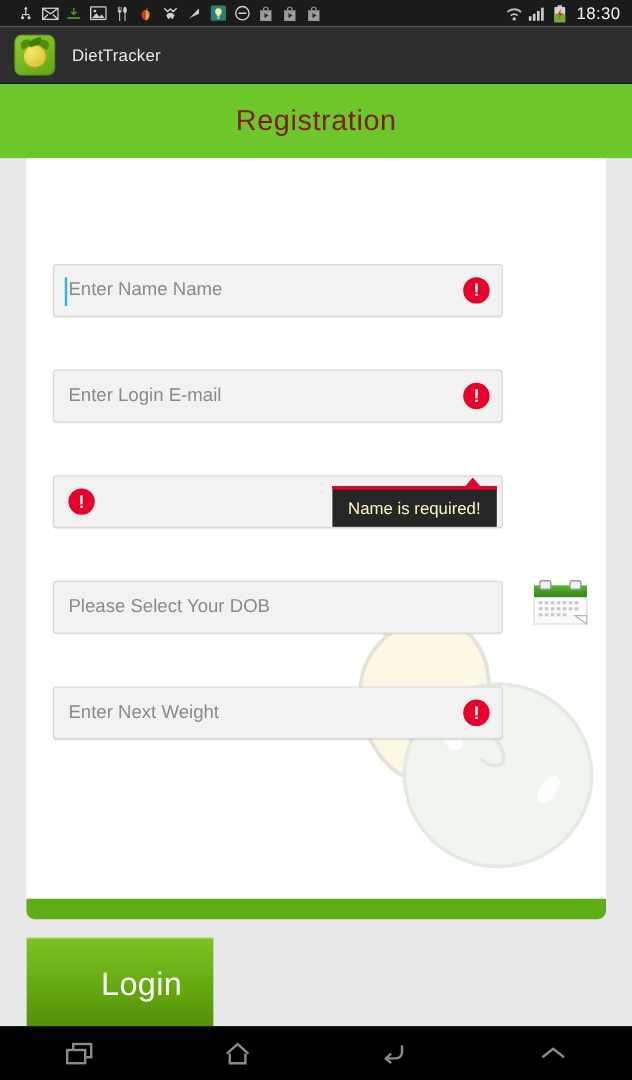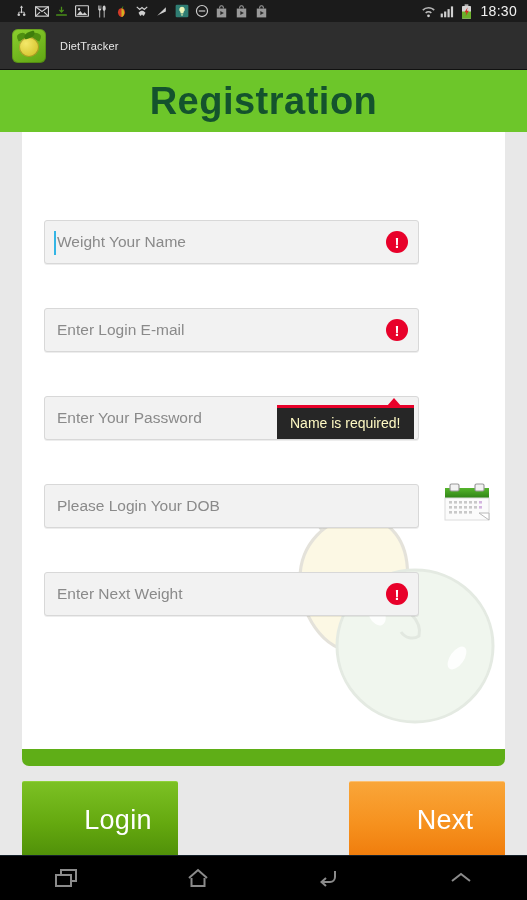--- a/index.html
+++ b/index.html
@@ -103,40 +103,40 @@
   .app-icon .leaf {
     position: absolute;
     width: 11px; height: 6px;
     border-radius: 60% 10% 60% 10%;
     background: #3f7d0c;
     left: 12px; top: 3px;
     transform: rotate(-18deg);
   }
   .app-title {
     color: #e8e8e8;
-    font-size: 11px;
+    font-size: 14px;
     margin-left: 14px;
     letter-spacing: .2px;
   }
 
   
   .page-header {
     position: absolute;
     top: 70px; left: 0;
     width: 527px;
     height: 62px;
     background: #6dc62a;
     display: flex;
     align-items: center;
     justify-content: center;
   }
   .page-header-title {
-    color: #14532d;
-    font-size: 38px;
-    font-weight: bold;
+    color: #7f1d1d;
+    font-size: 24px;
+    font-weight: normal;
     letter-spacing: .5px;
   }
 
   
   .content-area {
     position: absolute;
     top: 132px; left: 0;
     width: 527px;
     height: 640px;
     background: #e8e8e8;
@@ -447,42 +447,41 @@
         <path d="M128 22c20 0 34 18 34 44s-16 62-42 62-44-30-44-58 22-48 42-48z" fill="#fcf8e4" stroke="#e4e2da" stroke-width="2.5" transform="translate(-10,-5) scale(1.25) translate(0,0)"></path>
         <ellipse cx="200" cy="150" rx="78" ry="76" fill="#f0f6ee" stroke="#e4eae2" stroke-width="3"></ellipse>
         <path d="M196 118c6 6 10 14 8 22-6 4-14 2-18-4" fill="none" stroke="#e2e8e0" stroke-width="3"></path>
         <ellipse cx="162" cy="118" rx="8" ry="12" fill="#ffffff" opacity=".85" transform="rotate(-25 162 118)"></ellipse>
         <ellipse cx="242" cy="162" rx="7" ry="13" fill="#ffffff" opacity=".85" transform="rotate(35 242 162)"></ellipse>
       </svg>
 
       <div class="field-row" style="top:88px">
         <div class="field-box">
           <span class="caret"></span>
-          <span class="field-placeholder">Weight Your Name</span>
+          <span class="field-placeholder">Enter Name Name</span>
           <span class="err-badge">!</span>
         </div>
       </div>
 
       <div class="field-row" style="top:176px">
         <div class="field-box">
           <span class="field-placeholder">Enter Login E-mail</span>
           <span class="err-badge">!</span>
         </div>
       </div>
 
       <div class="field-row" style="top:264px">
         <div class="field-box">
-          <span class="field-placeholder">Enter Your Password</span>
           <span class="err-badge">!</span>
         </div>
       </div>
 
       <div class="field-row" style="top:352px">
         <div class="field-box">
-          <span class="field-placeholder">Please Login Your DOB</span>
+          <span class="field-placeholder">Please Select Your DOB</span>
         </div>
       </div>
 
       <div class="cal-btn" style="top:348px">
         <svg width="56" height="48" viewBox="0 0 56 48">
           <rect x="6" y="8" width="44" height="10" fill="#3f9b1e"></rect>
           <rect x="6" y="8" width="44" height="10" fill="url(#calg)"></rect>
           <defs>
             <linearGradient id="calg" x1="0" y1="0" x2="0" y2="1">
               <stop offset="0" stop-color="#55b52c"></stop>
@@ -527,21 +526,20 @@
 
     <div class="card-footer-bar"></div>
 
     <div class="tooltip">
       <span>Name is required!</span>
     </div>
   </div>
 
   <div class="btn-bar">
     <button class="btn btn-login">Login</button>
-    <button class="btn btn-next">Next</button>
   </div>
 
   <div class="nav-bar">
     <div class="nav-btn">
       <svg width="26" height="22" viewBox="0 0 26 22" fill="none" stroke="#8b8b8b" stroke-width="2">
         <rect x="8" y="3" width="15" height="11"></rect>
           <rect x="3" y="8" width="15" height="11" fill="#000"></rect>
       </svg>
     </div>
     <div class="nav-btn">

